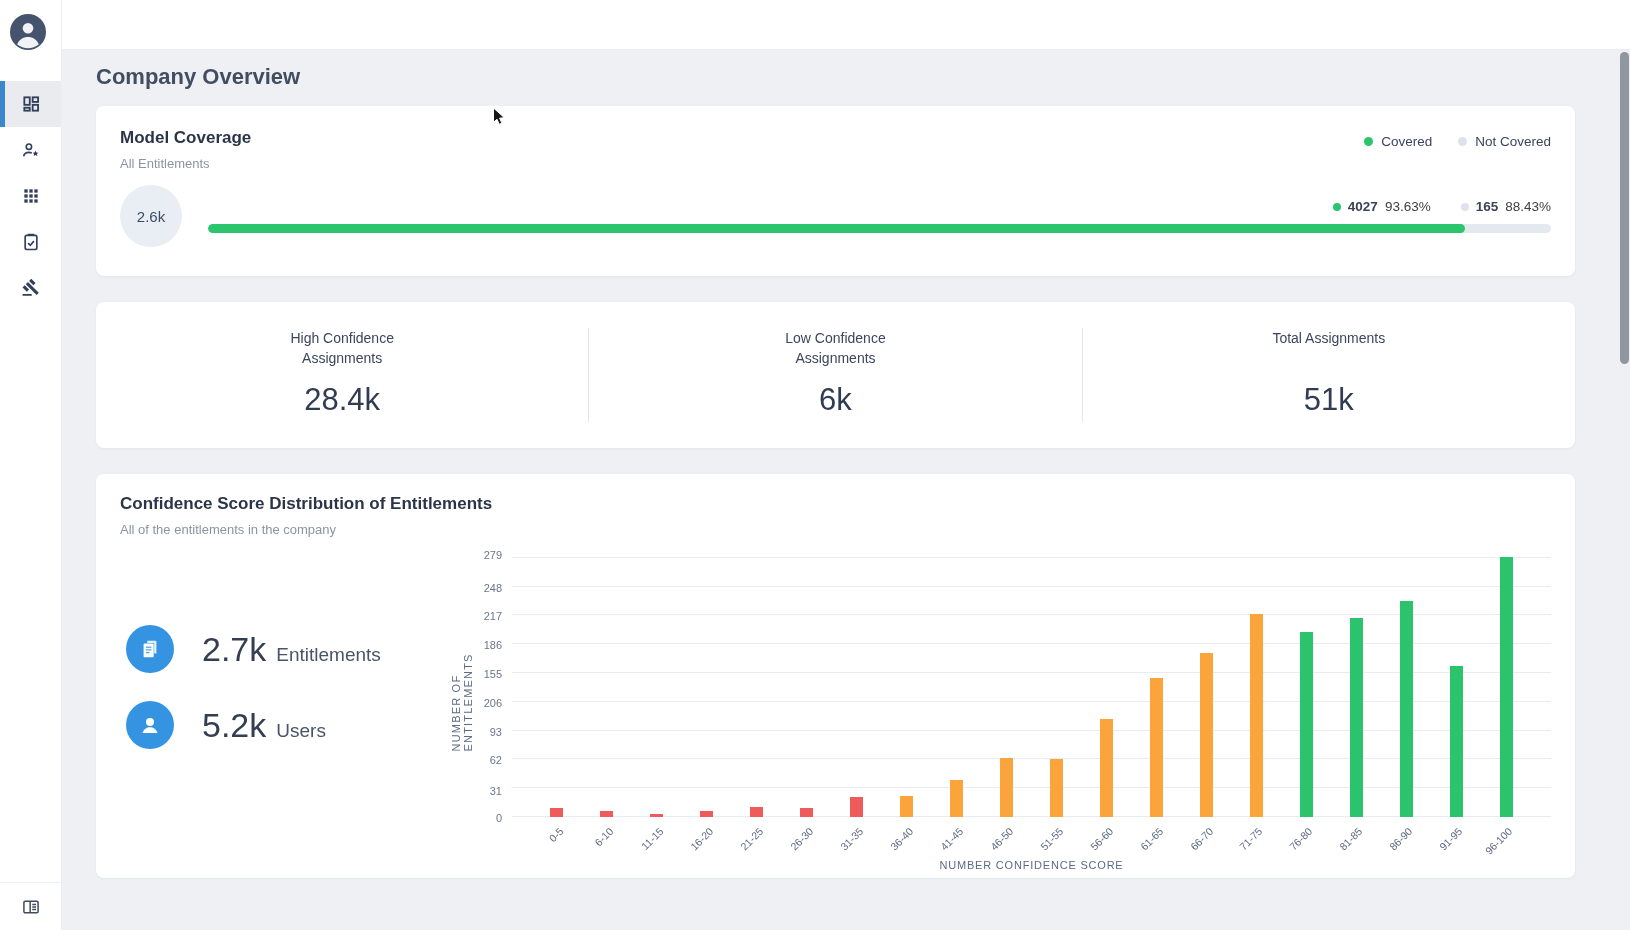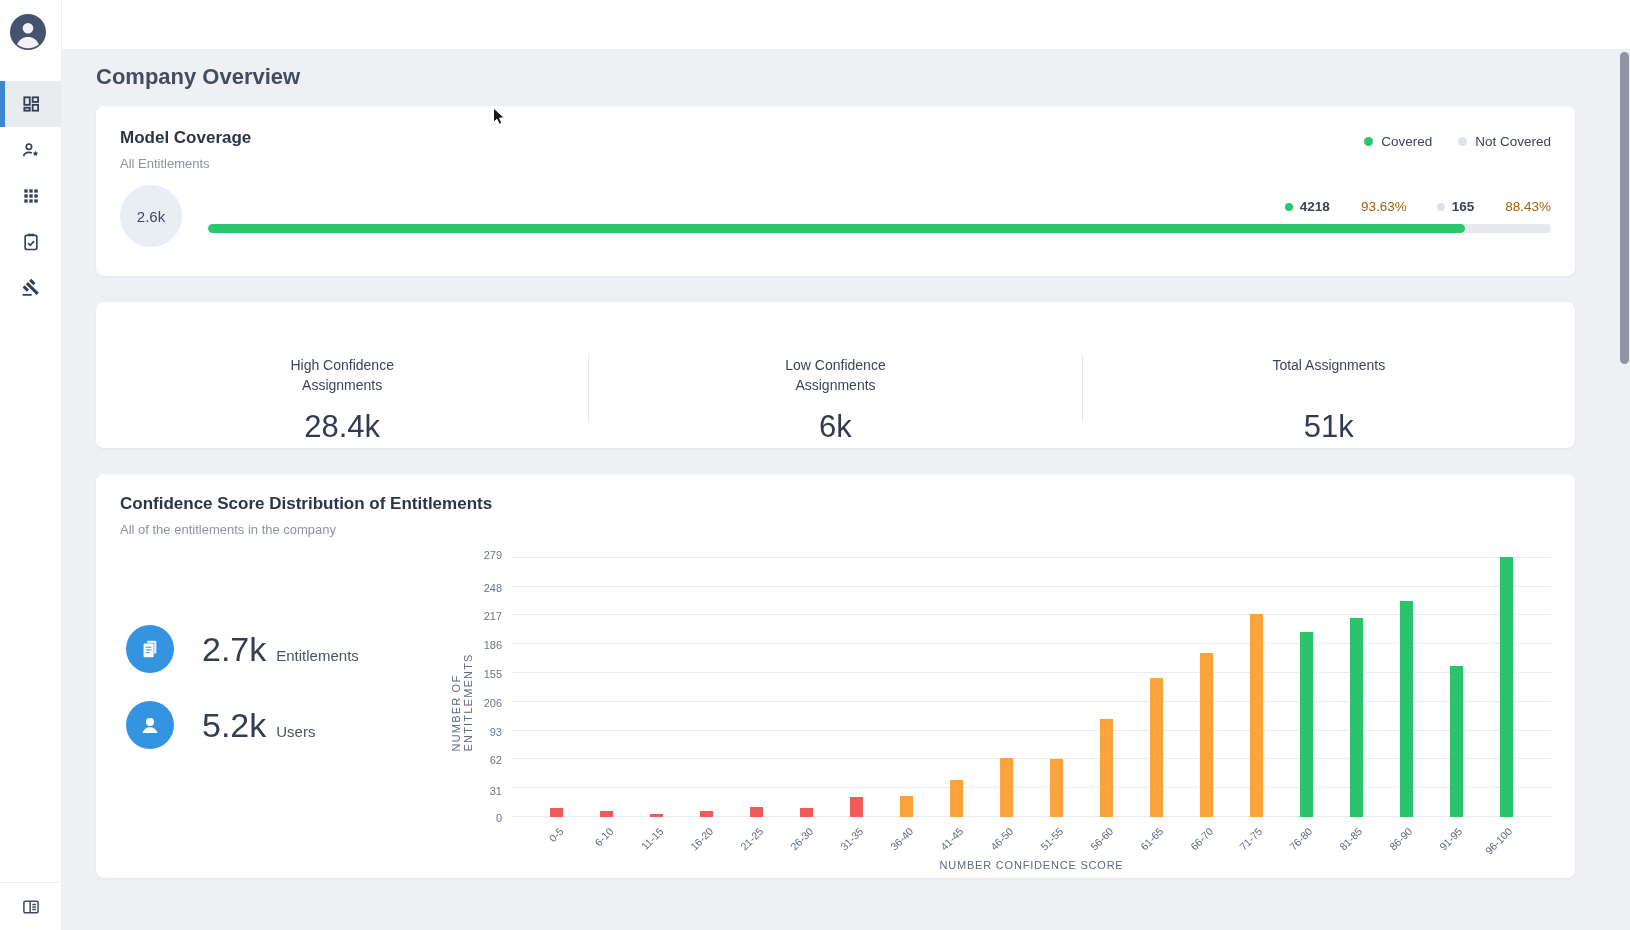--- a/index.html
+++ b/index.html
@@ -44,39 +44,39 @@
   .dot { width:9px; height:9px; border-radius:50%; display:inline-block; }
   .dot.small { width:8px; height:8px; }
   .coverage-row { display:flex; align-items:center; margin-top:14px; }
   .total-circle { width:62px; height:62px; border-radius:50%; background:#e9eef5;
        display:flex; align-items:center; justify-content:center; font-size:15px; color:#3e4a63;
        flex-shrink:0; }
   .coverage-right { flex:1; margin-left:26px; }
   .counts-row { display:flex; justify-content:flex-end; gap:30px; margin-bottom:10px; }
   .count-item { display:flex; align-items:center; gap:7px; font-size:13.5px; }
   .count-num { color:#39425a; font-weight:700; }
-  .count-pct { color:#a16207;margin-left:24px; }
+  .count-pct { color:#404040; }
   .progress-track { height:9px; border-radius:5px; background:#e4e9ef; overflow:hidden; }
   .progress-fill { height:100%; border-radius:5px; background:#2ac56c; }
   
   .card-stats { margin-top:26px; height:146px; display:flex; padding:26px 0; }
   .stat-col { flex:1; text-align:center; display:flex; flex-direction:column; align-items:center; }
   .stat-col.sep { border-left:1px solid #e4e8ee; }
   .stat-label { font-size:14px; color:#3b465c; line-height:20px; min-height:44px; }
   .stat-value { font-size:31px; color:#313c52; margin-top:10px; font-weight:400; }
   
   .card-dist { margin-top:26px; height:404px; padding:20px 24px 8px 24px; }
   .dist-body { display:flex; margin-top:18px; }
   .summary { width:330px; padding:70px 0 0 6px; }
   .sum-row { display:flex; align-items:center; margin-bottom:28px; }
   .sum-circle { width:48px; height:48px; border-radius:50%; display:flex; align-items:center;
        justify-content:center; margin-right:28px; flex-shrink:0; }
   .sum-text { display:flex; align-items:baseline; }
   .sum-value { font-size:34px; color:#333e52; }
-  .sum-label { font-size:15px; color:#4a5468; margin-left:10px; }
+  .sum-label { font-size:19px; color:#4a5468; margin-left:10px; }
   
   .chart { flex:1; display:flex; }
   .ylabel-col { width:22px; position:relative; height:262px; }
   .ylabel { position:absolute; left:0; top:50%; transform:translateY(-50%) rotate(180deg);
        writing-mode:vertical-rl; font-size:11px; letter-spacing:1.2px; color:#5d6a83; }
   .ticks-col { width:40px; position:relative; height:262px; }
   .ytick { position:absolute; right:10px; font-size:11px; color:#6b7689; }
   .plot-col { flex:1; display:flex; flex-direction:column; }
   .plot { position:relative; height:262px; }
   .gridline { position:absolute; left:0; right:0; height:1px; background:#e8ecf2; }
@@ -203,38 +203,38 @@
               <span class="legend-label">Not Covered</span>
             </span>
           </div>
       </div>
       <div class="coverage-row">
         <div class="total-circle">2.6k</div>
         <div class="coverage-right">
           <div class="counts-row">
               <span class="count-item">
                 <span class="dot small" style="background: rgb(42, 197, 108);"></span>
-                <span class="count-num">4218</span>
+                <span class="count-num">4027</span>
                 <span class="count-pct">93.63%</span>
               </span>
               <span class="count-item">
                 <span class="dot small" style="background: rgb(221, 227, 236);"></span>
                 <span class="count-num">165</span>
                 <span class="count-pct">88.43%</span>
               </span>
             </div>
           <div class="progress-track" style="background: rgb(228, 233, 239);">
             <div class="progress-fill" style="width: 93.63%; background: rgb(42, 197, 108);"></div>
           </div>
         </div>
       </div>
     </div>
 
     <div class="card card-stats">
-      <div style="display:flex; width:100%;margin-top:27px;">
+      <div style="display:flex; width:100%;">
           <div class="stat-col">
             <div class="stat-label">
               <div>High Confidence</div>
               <div>Assignments</div>
             </div>
             <div class="stat-value">28.4k</div>
           </div>
           <div class="stat-col sep">
             <div class="stat-label">
               <div>Low Confidence</div>

